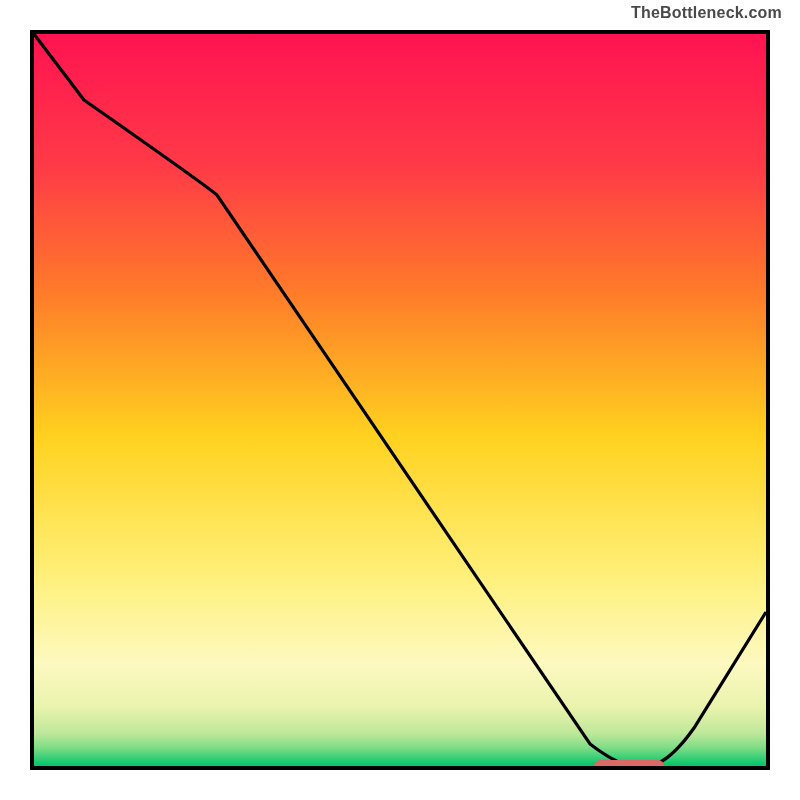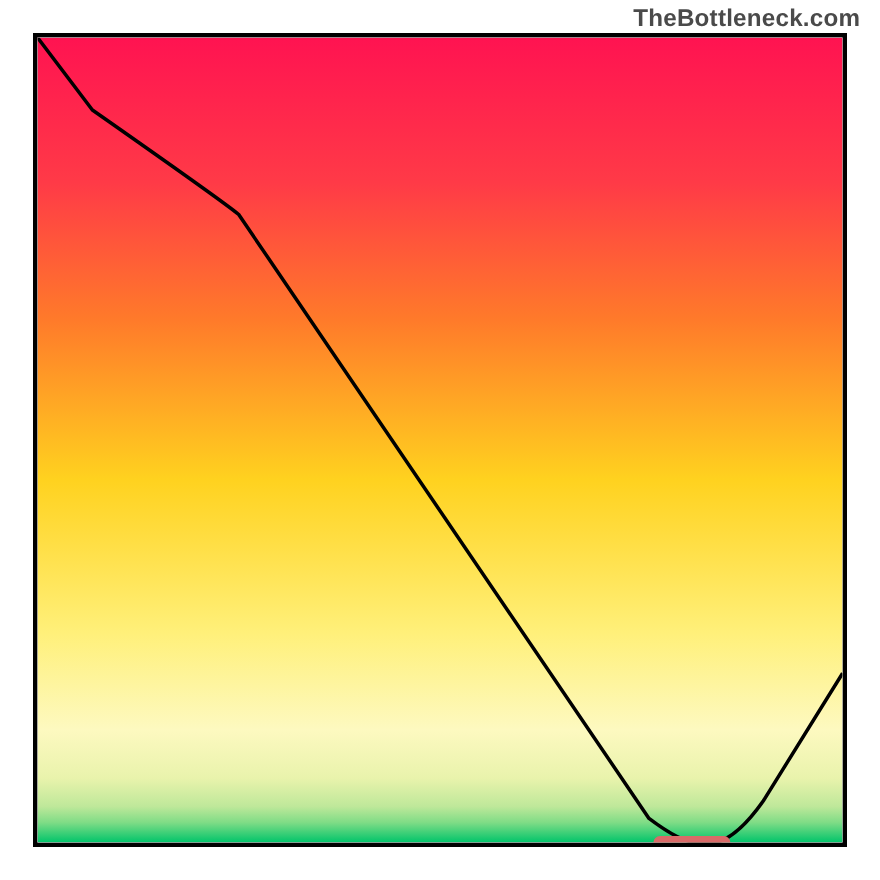--- a/index.html
+++ b/index.html
@@ -8,21 +8,21 @@
     width: 800px;
     height: 800px;
     position: relative;
     font-family: Arial, Helvetica, sans-serif;
     background: #fff;
   }
   .watermark {
     position: absolute;
     top: 4px;
     right: 18px;
-    font-size: 22px;
+    font-size: 16px;
     font-weight: 600;
     color: #4a4a4a;
     letter-spacing: 0.2px;
   }
   .plot-frame {
     position: absolute;
     top: 30px;
     left: 30px;
     width: 740px;
     height: 740px;

